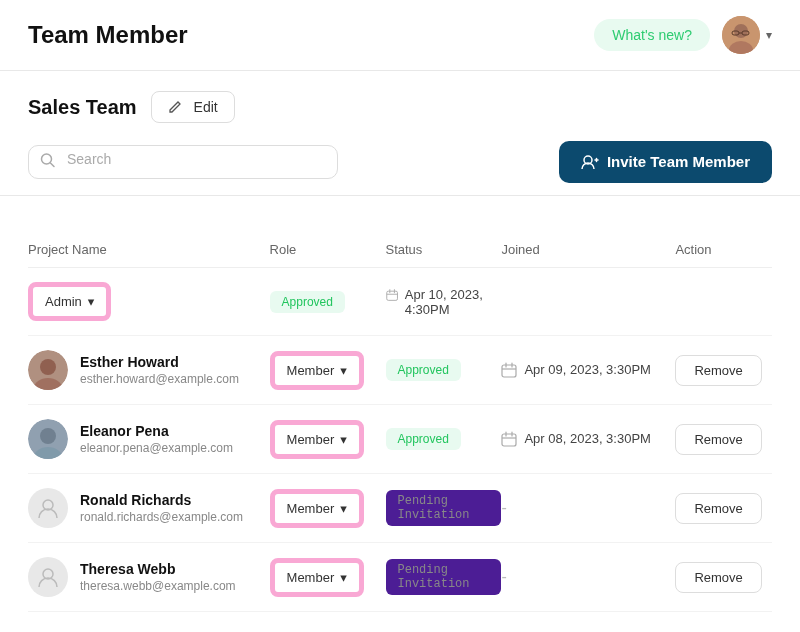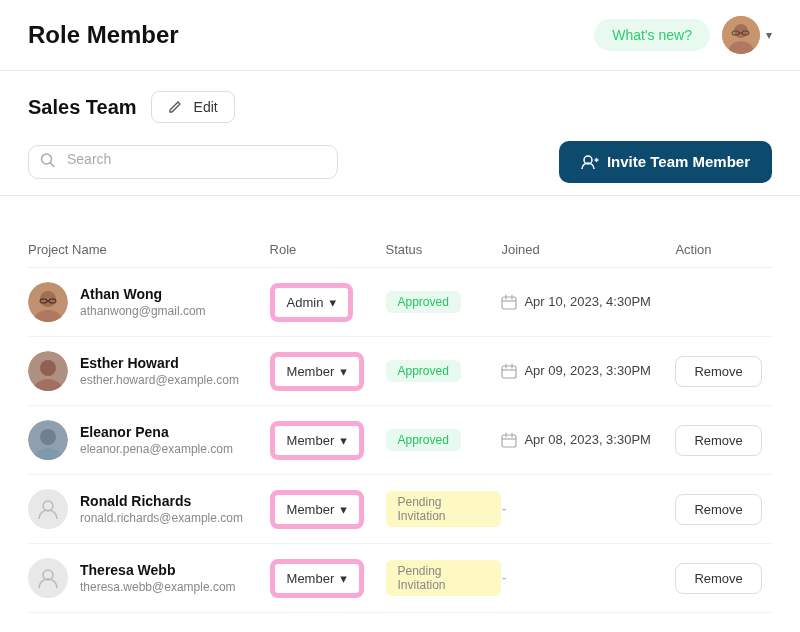--- a/index.html
+++ b/index.html
@@ -37,32 +37,32 @@
     .member-info { display: flex; align-items: center; gap: 12px; }
     .member-avatar { width: 40px; height: 40px; border-radius: 50%; overflow: hidden; flex-shrink: 0; }
     .member-placeholder { width: 40px; height: 40px; border-radius: 50%; background: #e8e8e8; display: flex; align-items: center; justify-content: center; flex-shrink: 0; }
     .member-name { font-size: 14px; font-weight: 600; color: #111; margin-bottom: 2px; }
     .member-email { font-size: 12px; color: #888; }
 
     .role-dropdown { display: flex; align-items: center; gap: 6px; border: 5px solid #f9a8d4; border-radius: 8px; padding: 7px 12px; background: #fff; cursor: pointer; font-size: 13px; color: #333; width: fit-content; }
 
     .status-badge { display: inline-block; padding: 4px 12px; border-radius: 6px; font-size: 12px; font-weight: 500; }
     .status-approved { background: #e8faf0; color: #22c55e; }
-    .status-pending { background: #fef9c3; color: #888; }
+    .status-pending { background: #4c1d95; color: #888; font-family: Liberation Mono, monospace; }
 
     .joined-cell { display: flex; gap: 7px; font-size: 13px; color: #444; }
     .joined-dash { font-size: 16px; color: #bbb; }
 
     .remove-btn { border: 1px solid #ddd; background: #fff; padding: 7px 18px; border-radius: 8px; font-size: 13px; color: #333; cursor: pointer; }
   </style>
 </head>
 <body>
 
 <div class="header">
-  <h1 class="header-title">Role Member</h1>
+  <h1 class="header-title">Team Member</h1>
   <div class="header-right">
     <button class="whats-new-btn">What's new?</button>
     <div class="avatar-wrapper">
       <div class="avatar">
         <svg viewBox="0 0 38 38" width="38" height="38" xmlns="http://www.w3.org/2000/svg">
           <rect width="38" height="38" fill="#c9956e" rx="19"></rect>
           <ellipse cx="19" cy="15" rx="7" ry="7" fill="#a0705a"></ellipse>
           <ellipse cx="19" cy="34" rx="12" ry="9" fill="#b07860"></ellipse>
 
           <rect x="10" y="15" width="7" height="4" rx="2" fill="none" stroke="#5a3a2a" stroke-width="1"></rect>
@@ -111,36 +111,20 @@
 <div class="table-section">
   <div class="table-header">
     <div class="table-header-cell">Project Name</div>
     <div class="table-header-cell">Role</div>
     <div class="table-header-cell">Status</div>
     <div class="table-header-cell">Joined</div>
     <div class="table-header-cell">Action</div>
   </div>
 
   <div class="table-row">
-    <div class="member-info">
-      <div class="member-avatar">
-        <svg viewBox="0 0 40 40" width="40" height="40" xmlns="http://www.w3.org/2000/svg">
-          <rect width="40" height="40" fill="#c09070" rx="20"></rect>
-          <ellipse cx="20" cy="17" rx="8" ry="8" fill="#a07055"></ellipse>
-          <ellipse cx="20" cy="38" rx="14" ry="10" fill="#b07860"></ellipse>
-          <rect x="12" y="17" width="7" height="4" rx="2" fill="none" stroke="#3a2010" stroke-width="1"></rect>
-          <rect x="21" y="17" width="7" height="4" rx="2" fill="none" stroke="#3a2010" stroke-width="1"></rect>
-          <line x1="19" y1="19" x2="21" y2="19" stroke="#3a2010" stroke-width="1"></line>
-        </svg>
-      </div>
-      <div>
-        <div class="member-name">Athan Wong</div>
-        <div class="member-email">athanwong@gmail.com</div>
-      </div>
-    </div>
     <div>
       <div class="role-dropdown">
         <span>Admin</span>
         <span>▾</span>
       </div>
     </div>
     <div>
       <span class="status-badge status-approved">Approved</span>
     </div>
     <div class="joined-cell">

